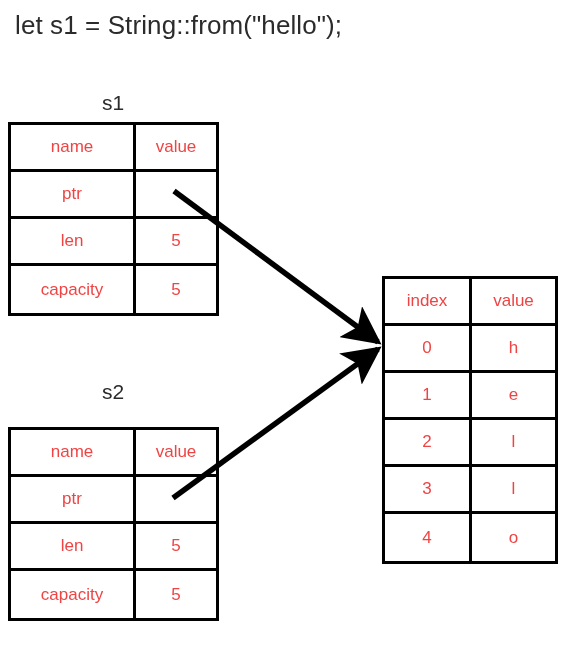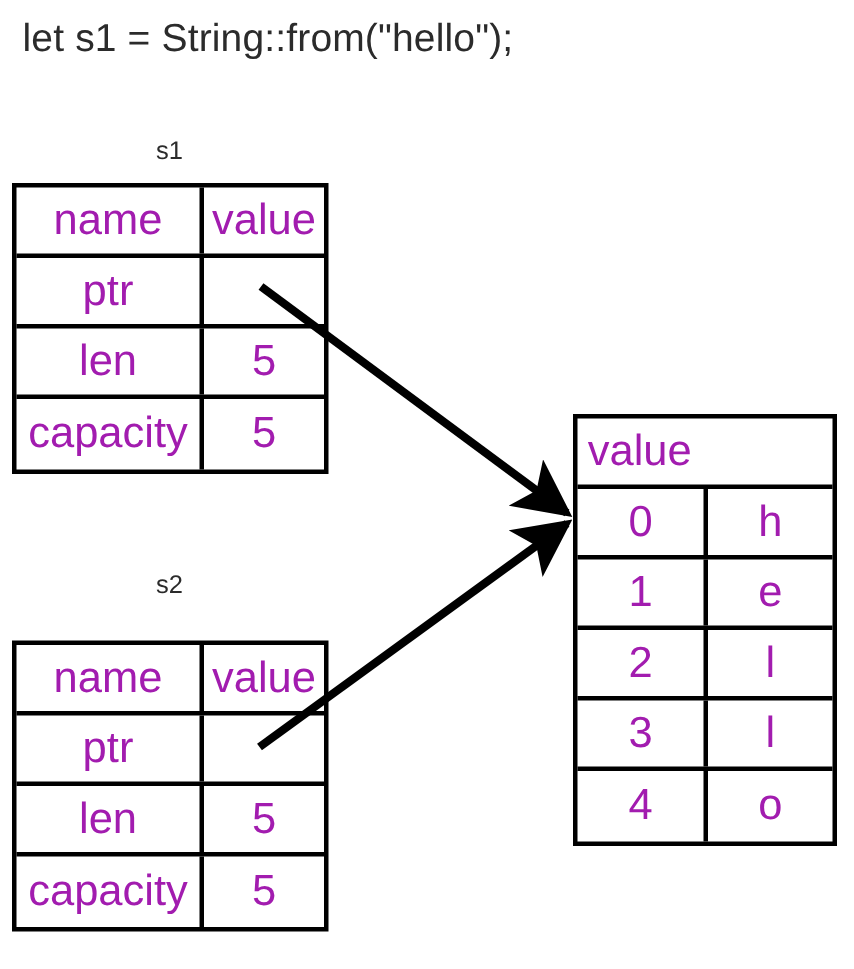--- a/index.html
+++ b/index.html
@@ -45,22 +45,22 @@
   }
   .tbl-row:last-child {
     border-bottom: none;
     border-radius: 11px;
   }
   .cell {
     display: flex;
     align-items: center;
     justify-content: center;
     box-sizing: border-box;
-    font-size: 29px;
-    color: #a21caf;
+    font-size: 17px;
+    color: #ef4444;
     height: 100%;
   }
   .cell.left {
     border-right: 3px solid #000000;
   }
 
   
   .stack-tbl {
     width: 211px;
   }
@@ -68,21 +68,21 @@
     height: 47px;
   }
   .stack-tbl .cell.left  { width: 125px; }
   .stack-tbl .cell.right { width: 80px; }
 
   #s1-table { left: 8px;  top: 122px; }
   #s2-table { left: 8px;  top: 427px; }
 
   .tbl-caption {
     position: absolute;
-    font-size: 17px;
+    font-size: 21px;
     color: #2b2b2b;
     text-align: center;
     width: 120px;
   }
   #s1-caption { left: 53px; top: 91px; }
   #s2-caption { left: 53px; top: 380px; }
 
   
   #heap-table {
     left: 382px;
@@ -145,20 +145,21 @@
     <div class="cell right">5</div>
   </div>
   <div class="tbl-row">
     <div class="cell left">capacity</div>
     <div class="cell right">5</div>
   </div>
 </div>
 
 <div class="tbl" id="heap-table">
   <div class="tbl-row">
+    <div class="cell left">index</div>
     <div class="cell right">value</div>
   </div>
   <div class="tbl-row">
     <div class="cell left">0</div>
     <div class="cell right">h</div>
   </div>
   <div class="tbl-row">
     <div class="cell left">1</div>
     <div class="cell right">e</div>
   </div>

